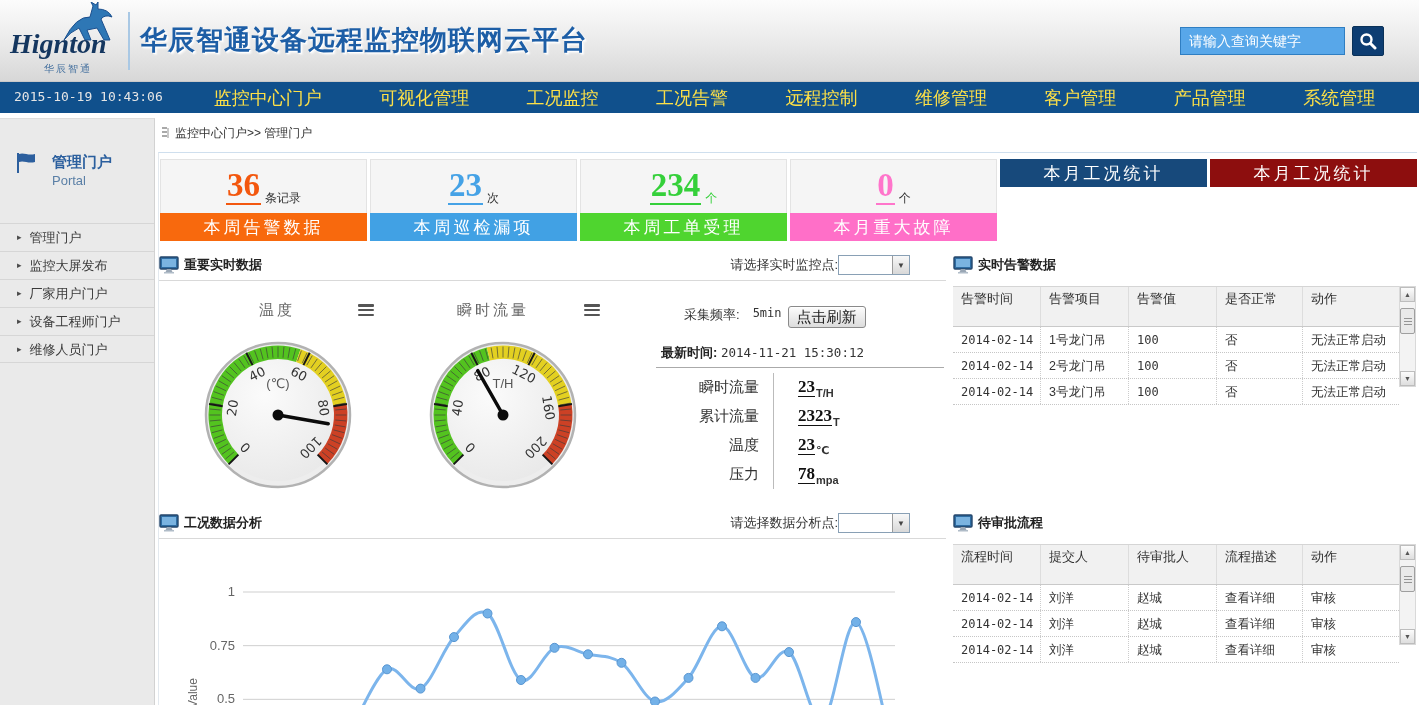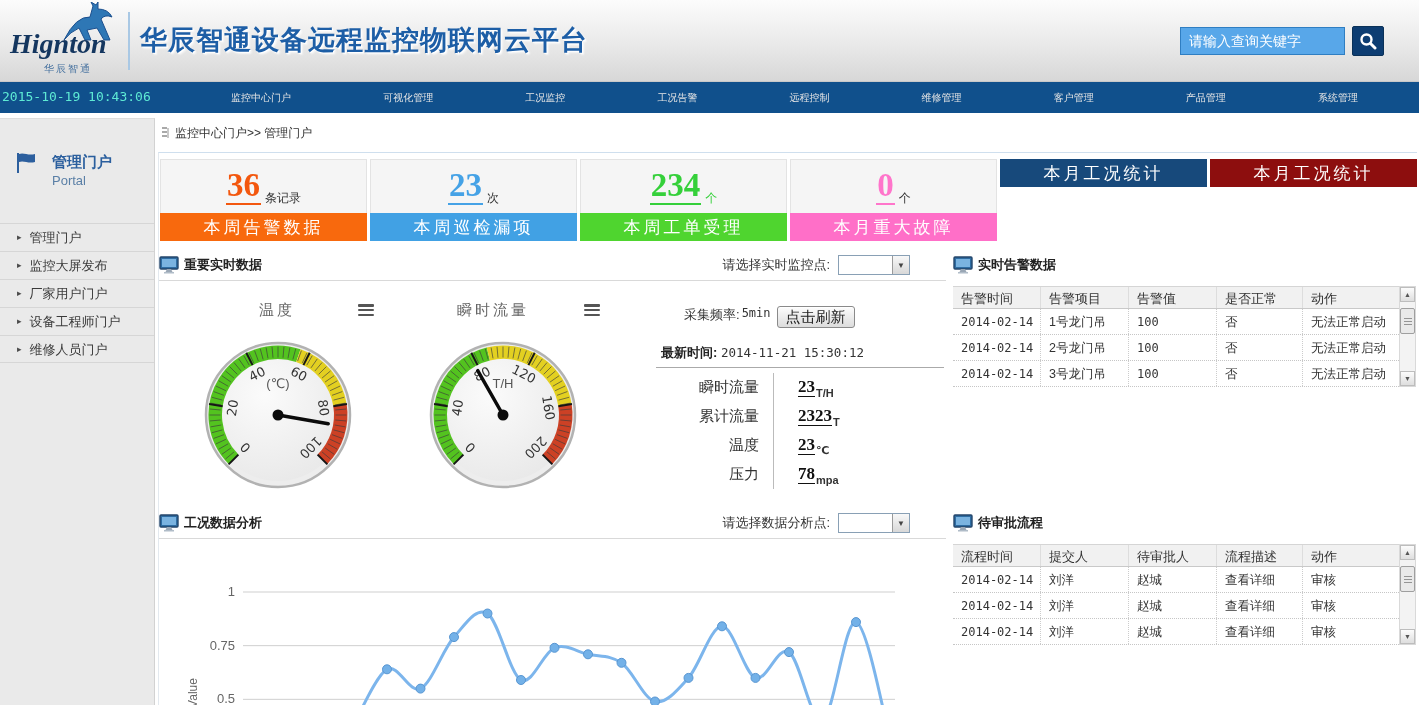--- a/index.html
+++ b/index.html
@@ -18,24 +18,24 @@
 #app-title{position:absolute;left:140px;top:22px;font-size:27px;font-weight:bold;color:#1d5ea6;
   letter-spacing:1px;text-shadow:1px 1px 0 #fff,2px 2px 2px rgba(255,255,255,.8)}
 #search{position:absolute;right:35px;top:26px;height:30px;display:flex}
 #search input{width:165px;height:28px;margin-top:1px;background:#58a7e9;border:1px solid #2f7ec2;
   color:#fff;font-size:14px;padding:0 8px;outline:none}
 #search input::placeholder{color:#fff;opacity:1}
 #search .search-btn{width:32px;height:30px;margin-left:7px;background:#0d3d72;border:1px solid #0a3158;
   border-radius:2px;display:flex;align-items:center;justify-content:center;cursor:pointer}
 
 #navbar{position:absolute;left:0;top:82px;width:1419px;height:31px;background:#10508c}
-#nav-time{position:absolute;left:2px;top:7px;color:#5eead4;font-size:13px}
+#nav-time{position:absolute;left:14px;top:7px;color:#e5e5e5;font-size:13px}
 #nav-items{position:absolute;left:185px;right:15px;top:0;height:31px;display:flex;
   justify-content:space-around;align-items:center}
-.nav-item{color:#e5e5e5;font-size:10px;cursor:pointer;white-space:nowrap}
+.nav-item{color:#fde047;font-size:18px;cursor:pointer;white-space:nowrap}
 
 #sidebar{position:absolute;left:0;top:118px;width:155px;height:587px;background:#eaeaea;
   border-right:1px solid #d2d2d2;border-top:1px solid #ddd}
 #side-head{position:relative;height:104px}
 #side-head .flag{position:absolute;left:14px;top:32px}
 #side-head .side-title{position:absolute;left:52px;top:34px;font-size:15px;font-weight:bold;color:#2b5f9e}
 #side-head .side-sub{position:absolute;left:52px;top:54px;font-size:13px;color:#5a7fa6}
 #side-items{list-style:none}
 #side-items li{height:28px;line-height:27px;border-top:1px solid #d6d6d6;padding-left:17px;
   font-size:13px;color:#3a3a3a;cursor:pointer;display:flex;align-items:center}
@@ -58,56 +58,56 @@
 .stat-num{font-family:"Liberation Serif","DejaVu Serif",serif;font-size:33px;font-weight:bold;
   line-height:1;border-bottom:2px solid currentColor;padding:0 1px 1px}
 .stat-unit{font-size:12px;margin-left:4px;align-self:flex-end;padding-bottom:6px}
 .stat-bar{height:28px;display:flex;align-items:center;justify-content:center;color:#fff;
   font-size:17px;letter-spacing:3px}
 
 .panel{position:absolute}
 .panel-head{position:absolute;left:0;top:0;right:0;height:30px;display:flex;align-items:center}
 .panel-head .p-title{font-size:13px;font-weight:bold;color:#222;margin-left:5px}
 .panel-head .spacer{flex:1}
-.panel-head .sel-label{font-size:13px;color:#333;margin-right:8px}
+.panel-head .sel-label{font-size:13px;color:#333;margin-right:0}
 .hdiv{position:absolute;left:0;right:0;top:30px;border-top:1px solid #d9d9d9}
 .combo{width:72px;height:20px;background:#fff;border:1px solid #89a0b5;display:flex;cursor:pointer}
 .combo .combo-val{flex:1}
 .combo .combo-btn{width:17px;background:linear-gradient(#f8f8f8,#d8d8d8);border-left:1px solid #9a9a9a;
   display:flex;align-items:center;justify-content:center;font-size:8px;color:#444}
 #panel-realtime{left:0;top:97px;width:787px;height:258px}
 #panel-alarm{left:794px;top:97px;width:465px;height:258px}
 #panel-analysis{left:0;top:355px;width:787px;height:350px}
 #panel-approval{left:794px;top:355px;width:465px;height:290px}
 
 .gauge-title{position:absolute;font-size:15px;color:#666;letter-spacing:3px;top:51px}
 .burger{position:absolute;top:54px;width:16px;height:12px;cursor:pointer;display:flex;
   flex-direction:column;justify-content:space-between}
 .burger i{display:block;height:2.5px;background:#555;border-radius:1px}
 .gauge{position:absolute;width:150px;height:150px}
 #freq-row{position:absolute;left:525px;top:56px;display:flex;}
 #freq-row .freq-label{font-size:13px;color:#333}
-#freq-row .freq-val{font-size:12px;margin:0 6px 0 2px}
+#freq-row .freq-val{font-size:12px;margin:0 6px 0 13px}
 .btn{height:22px;padding:0 8px;border:1px solid #8a8a8a;border-radius:3px;font-size:15px;
   background:linear-gradient(#fdfdfd,#dcdcdc);box-shadow:inset 0 1px 0 #fff;cursor:pointer;color:#222}
 #latest-row{position:absolute;left:502px;top:94px;font-size:13px}
 #latest-row .lt-label{font-weight:bold;color:#222}
 #info-hr{position:absolute;left:497px;top:117px;width:288px;border-top:1px solid #aaa}
 #metrics{position:absolute;left:497px;top:123px;width:290px}
 .metric-row{display:flex;height:29px;align-items:center}
 .metric-label{width:117px;text-align:right;padding-right:14px;font-size:15px;color:#333}
 .metric-vcell{border-left:1px solid #bbb;padding-left:24px;height:29px;display:flex;align-items:center}
 .metric-val{font-family:"Liberation Serif","DejaVu Serif",serif;font-size:17px;font-weight:bold;
   color:#111;border-bottom:1px solid #111;line-height:1.05}
 .metric-unit{font-size:11px;font-weight:bold;margin-left:1px;align-self:flex-end;padding-bottom:3px}
 
 .dtable{position:absolute;left:0;top:36px;display:flex}
 .tbl{width:446px}
 .tr,.thr{display:flex}
-.thr{background:#f1f1f1;border-top:1px solid #d5d5d5;border-bottom:1px solid #c9c9c9;height:23px}
+.thr{background:#f1f1f1;border-top:1px solid #d5d5d5;border-bottom:1px solid #c9c9c9;height:41px}
 .th{font-size:13px;color:#333;padding:3px 0 0 8px;border-right:1px solid #ddd}
 .th:last-child{border-right:none}
 .tr{height:26px;border-bottom:1px dotted #c6c6c6}
 .td{font-size:12.5px;color:#333;padding:5px 0 0 8px;border-right:1px dotted #ccc;overflow:hidden;white-space:nowrap}
 .td:last-child{border-right:none}
 .vscroll{width:17px;display:flex;flex-direction:column;background:#f3f3f3;border:1px solid #d9d9d9;margin-left:0}
 .sb-btn{height:15px;background:linear-gradient(#fcfcfc,#dedede);border:1px solid #bdbdbd;
   display:flex;align-items:center;justify-content:center;font-size:7px;color:#555;cursor:pointer}
 .sb-track{flex:1;position:relative}
 .sb-thumb{position:absolute;left:0;right:0;top:6px;height:26px;background:#e9e9e9;

